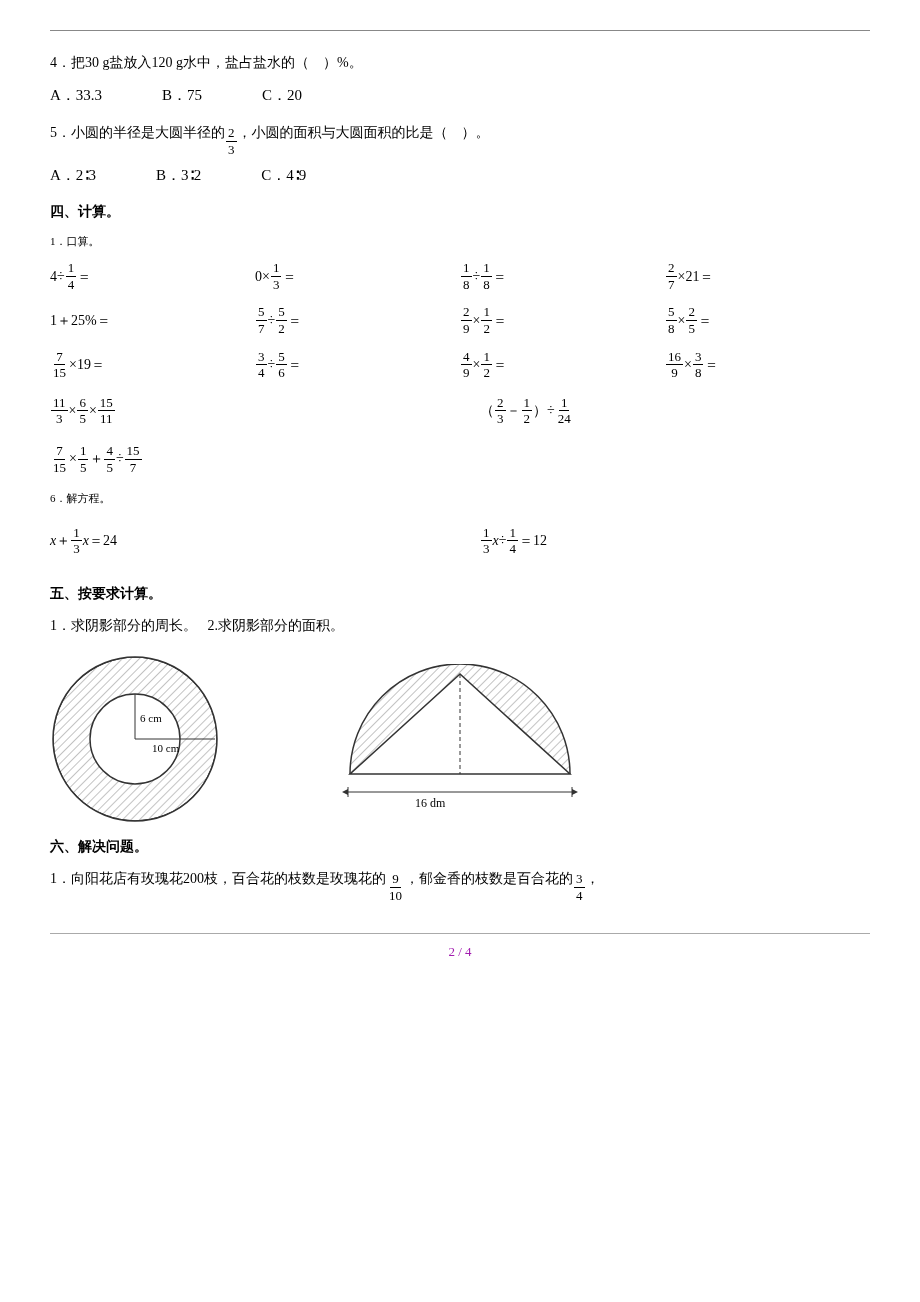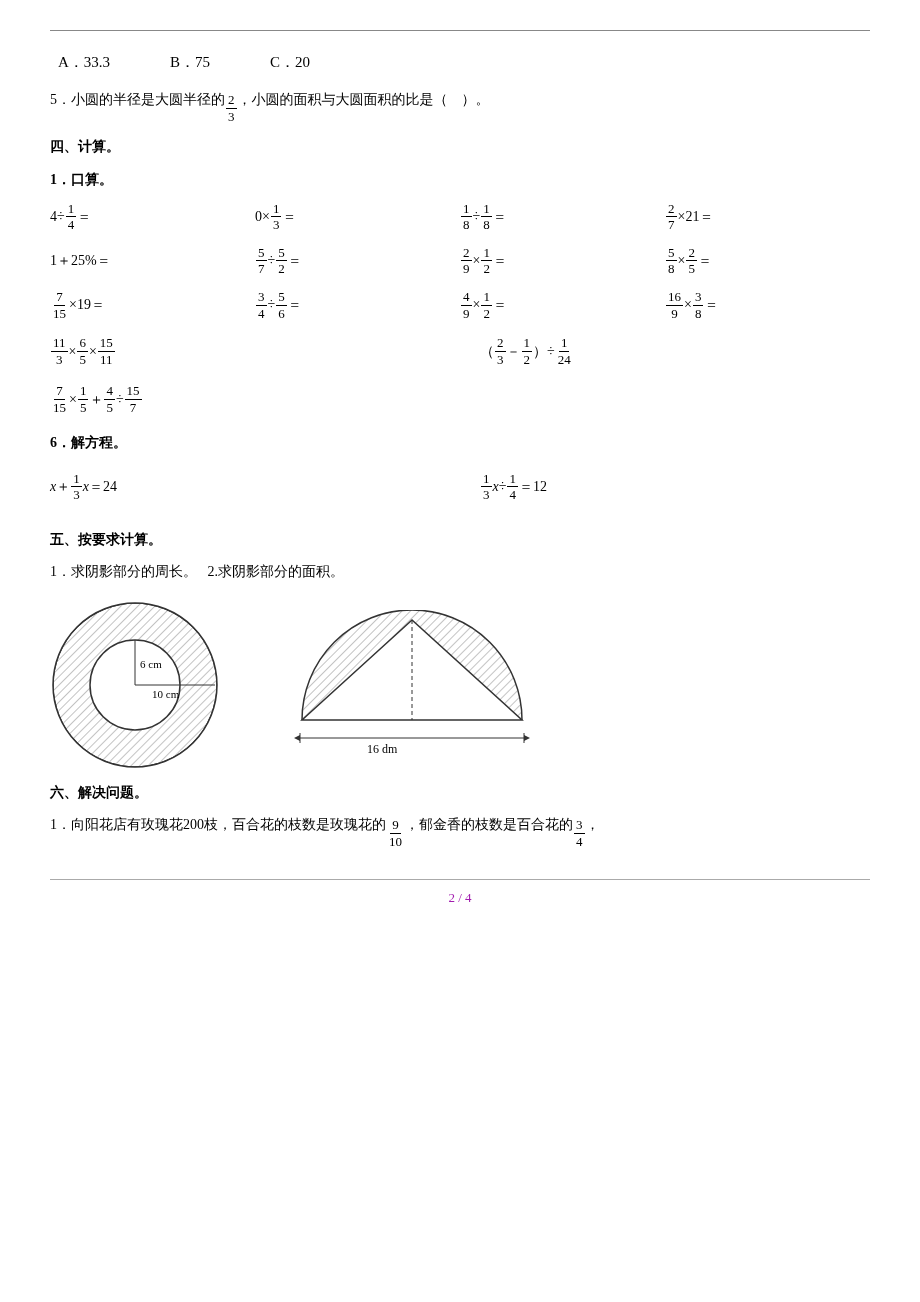--- a/index.html
+++ b/index.html
@@ -18,21 +18,21 @@
     .top-border {
       border-top: 1.5px solid #888;
       margin-bottom: 18px;
     }
     .section-title {
       font-weight: bold;
       font-size: 14px;
       margin: 10px 0 6px 0;
     }
     .options {
-      margin: 4px 0 10px 8px;
+      margin: 4px 0 10px 0;
       display: flex;
       gap: 60px;
     }
     .frac {
       display: inline-flex;
       flex-direction: column;
       align-items: center;
       vertical-align: middle;
       font-size: 13px;
       line-height: 1.2;
@@ -61,28 +61,27 @@
     }
     .eq-line {
       margin: 8px 0;
       display: flex;
       align-items: center;
       flex-wrap: wrap;
       font-size: 14px;
       min-height: 36px;
     }
     .sub-title {
-      font-size: 14px;
+      font-size: 11px;
       margin: 8px 0 6px 0;
-      font-weight: bold;
     }
     .diagram-row {
       display: flex;
       align-items: flex-end;
-      gap: 32px;
+      gap: 80px;
       margin: 14px 0 10px 0;
     }
     .page-num {
       text-align: center;
       margin-top: 30px;
       color: #a21caf;
       font-size: 13px;
       border-top: 1px solid #aaa;
       padding-top: 6px;
     }
@@ -94,33 +93,41 @@
       font-size: 14px;
       line-height: 2;
     }
   </style>
 </head>
 <body>
 
 <div class="page">
   <div class="top-border"></div>
 
+  <div class="question-line">
+    <span>4．把30 g盐放入120 g水中，盐占盐水的（&nbsp;&nbsp;&nbsp;&nbsp;）%。</span>
+  </div>
   <div class="options">
     <span>A．33.3</span>
     <span>B．75</span>
     <span>C．20</span>
   </div>
 
   <div class="question-line">
     <span>5．小圆的半径是大圆半径的</span>
     <span class="frac">
         <span class="num">2</span>
         <span class="den">3</span>
       </span>
     <span>，小圆的面积与大圆面积的比是（&nbsp;&nbsp;&nbsp;&nbsp;）。</span>
+  </div>
+  <div class="options">
+    <span>A．2∶3</span>
+    <span>B．3∶2</span>
+    <span>C．4∶9</span>
   </div>
 
   <div class="section-title">四、计算。</div>
   <div class="sub-title">1．口算。</div>
 
   <div class="calc-grid">
 
     <div class="calc-item">
       <span>4÷</span>
       <span class="frac">

